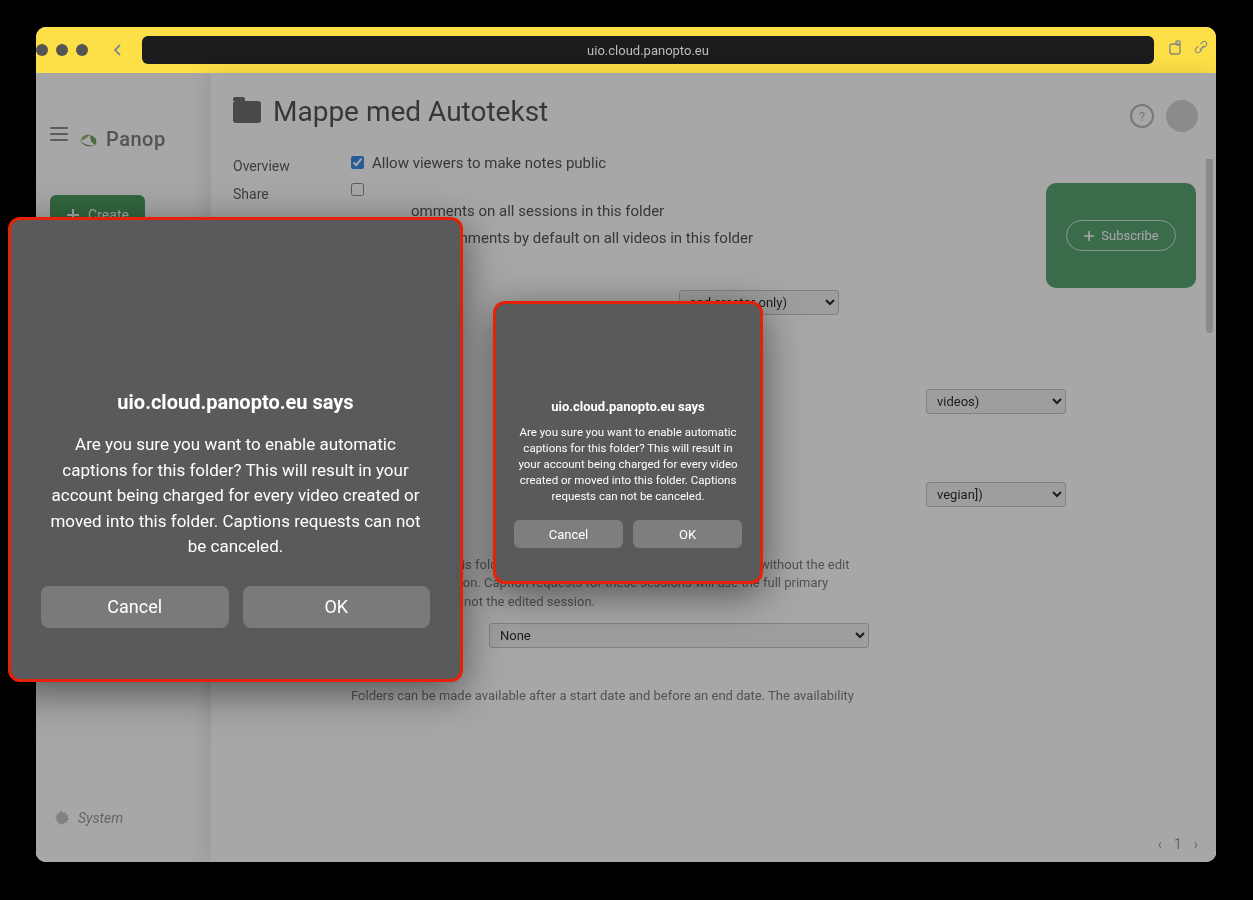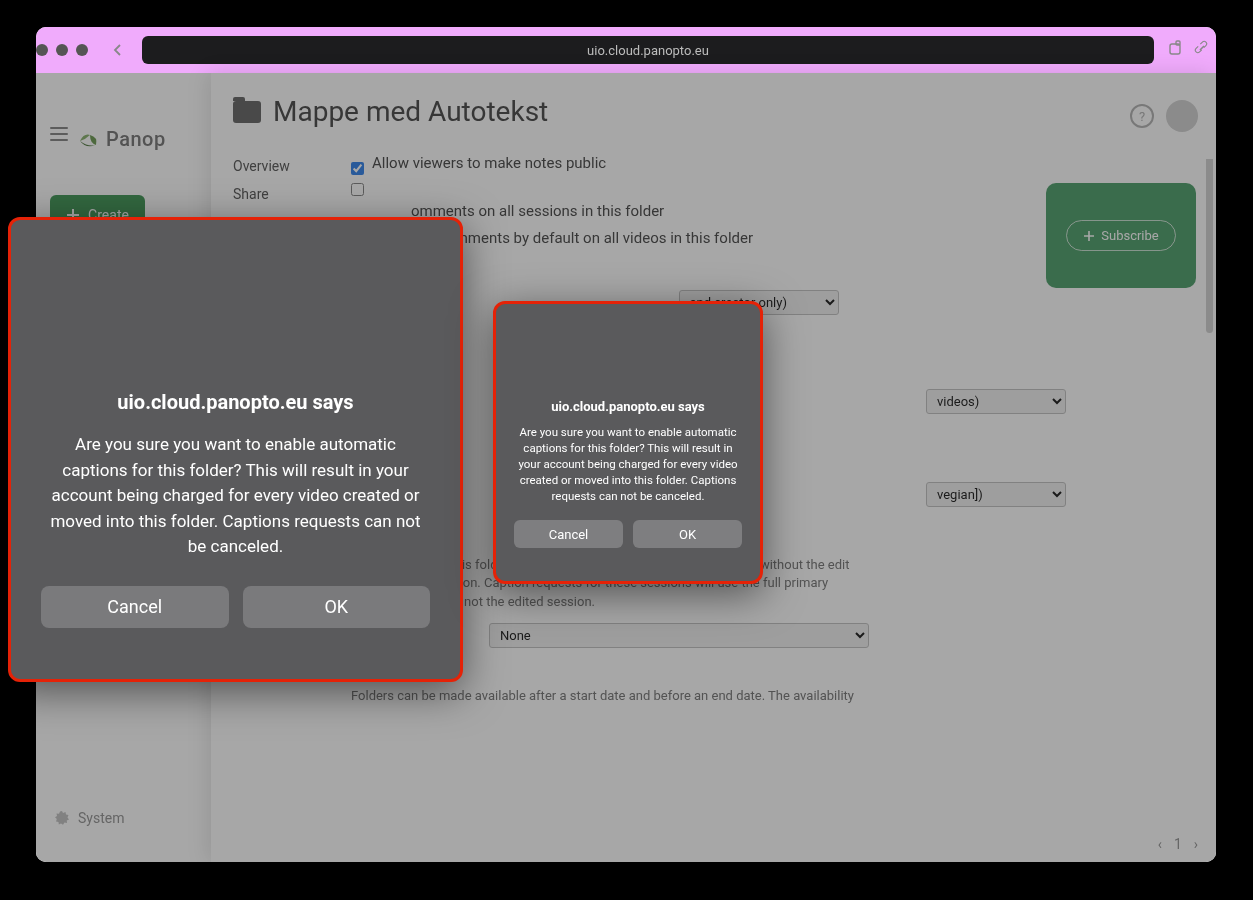--- a/index.html
+++ b/index.html
@@ -1,53 +1,53 @@
 <!DOCTYPE html>
 <html><head>
 <meta charset="utf-8">
 <style>
 * { box-sizing: border-box; margin: 0; padding: 0; font-family: -apple-system, BlinkMacSystemFont, "Segoe UI", Roboto, sans-serif; }
 body { background: #000; width: 1253px; height: 900px; position: relative; overflow: hidden; }
 
 .window { position: absolute; left: 36px; top: 27px; width: 1180px; height: 835px; background: #fff; border-radius: 10px; overflow: hidden; box-shadow: 0 20px 40px rgba(0,0,0,0.6); }
 
-.titlebar { height: 46px; background: #f0abfc; display: flex; align-items: center; padding: 0 0; position: relative; }
+.titlebar { height: 46px; background: #fde047; display: flex; align-items: center; padding: 0 0; position: relative; }
 .traffic { display: flex; gap: 8px; }
 .traffic span { width: 12px; height: 12px; border-radius: 50%; background: #555; display:inline-block; }
 .nav-back { margin-left: 20px; width: 20px; height: 20px; display:flex;align-items:center;justify-content:center;color:#888;}
 .url-bar { flex: 1; margin: 0 14px; height: 28px; background: #1c1c1e; border-radius: 6px; color: #bbb; font-size: 13px; display:flex; align-items:center; justify-content:center; position:relative;}
 .titlebar-icons { display:flex; gap:10px; color:#888; margin-right:6px;}
 
 .app-body { position: relative; height: calc(100% - 46px); display:flex; }
 
 .left-col { width: 175px; background:#fff; padding:18px 14px; display:flex; flex-direction:column; }
 .top-row-left { display:flex; align-items:flex-start; gap:8px; height:40px;margin-top:36px;}
 .menu-icon { width:18px; height:14px; display:flex; flex-direction:column; justify-content:space-between;}
 .menu-icon span{height:2px;background:#777;border-radius:1px;}
 .logo { display:flex; align-items:center; gap:6px; }
 .logo-mark { width:24px; height:24px; position:relative; }
 .logo-text { font-size:20px; color:#666; font-weight:500; letter-spacing:0.5px;}
 .create-btn { margin-top:28px; background:#2a8a43; color:#fff; border:none; border-radius:6px; height:40px; width:95px; display:flex; align-items:center; justify-content:center; gap:8px; font-size:14px;}
 
-.system-row { margin-top:auto; margin-bottom:18px; display:flex; align-items:center; gap:8px; color:#888; font-size:14px; padding-left:4px;}
+.system-row { margin-top:auto; margin-bottom:18px; display:flex; align-items:center; gap:8px; color:#888; font-size:14px; padding-left:4px;font-style:italic;}
 .gear { width:16px;height:16px; }
 
 .modal-panel { position:absolute; left:175px; top:0; right:0; bottom:0; background:#fff; box-shadow:-4px 0 20px rgba(0,0,0,0.12);}
 .modal-header { display:flex; align-items:center; padding:18px 22px 10px; gap:12px;}
 .folder-ic { width:28px; height:22px; background:#555; border-radius:3px; position:relative;}
 .folder-ic::before{content:'';position:absolute;top:-4px;left:0;width:12px;height:4px;background:#555;border-radius:2px 2px 0 0;}
 .modal-title { font-size:28px; color:#333; font-weight:400;}
 .close-x { margin-left:auto; font-size:28px; color:#333; cursor:pointer; padding:4px 8px;}
 
 .modal-content { display:flex; padding:0 0 0 0; height:calc(100% - 60px); overflow:hidden;}
 .side-tabs { width:130px; padding:10px 0 0 22px; font-size:14px; color:#444;}
 .side-tabs div { padding:6px 0; cursor:pointer;}
 
 .settings-body { flex:1; padding:6px 40px 20px 10px; font-size:15px; color:#333; overflow-y:auto;}
-.chk-row { display:flex; align-items:flex-end; gap:8px; margin:5px 0; line-height:1.45;}
+.chk-row { display:flex; align-items:flex-start; gap:8px; margin:5px 0; line-height:1.45;}
 .chk-row input[type=checkbox] { margin-top:3px; accent-color:#1a73e8;}
 .gap-l { height:26px;}
 
 .sel-row { display:flex; align-items:flex-start; gap:18px; margin:10px 0;}
 .sel-label { width:120px; font-size:15px; color:#333;}
 .sel-row select { font-size:13px; padding:3px 6px; min-width:220px; background:#efefef; border:1px solid #bbb; border-radius:3px;}
 
 .section-h { font-size:16px; color:#333; margin:20px 0 8px; font-weight:400;}
 .note-text { font-size:13px; color:#666; line-height:1.4; margin:6px 0 12px;}
 

